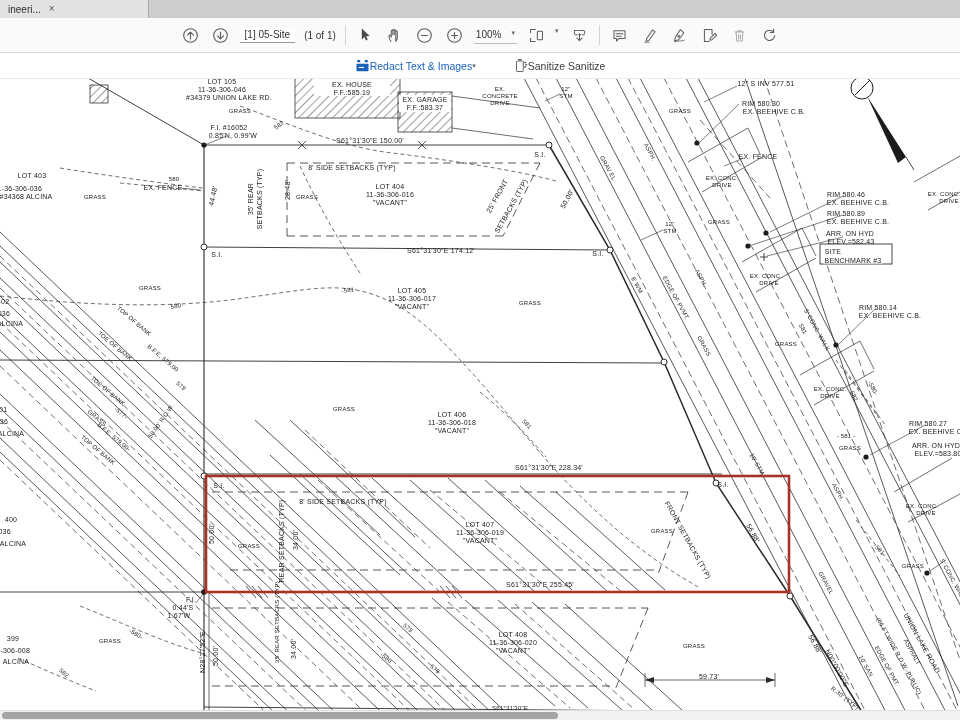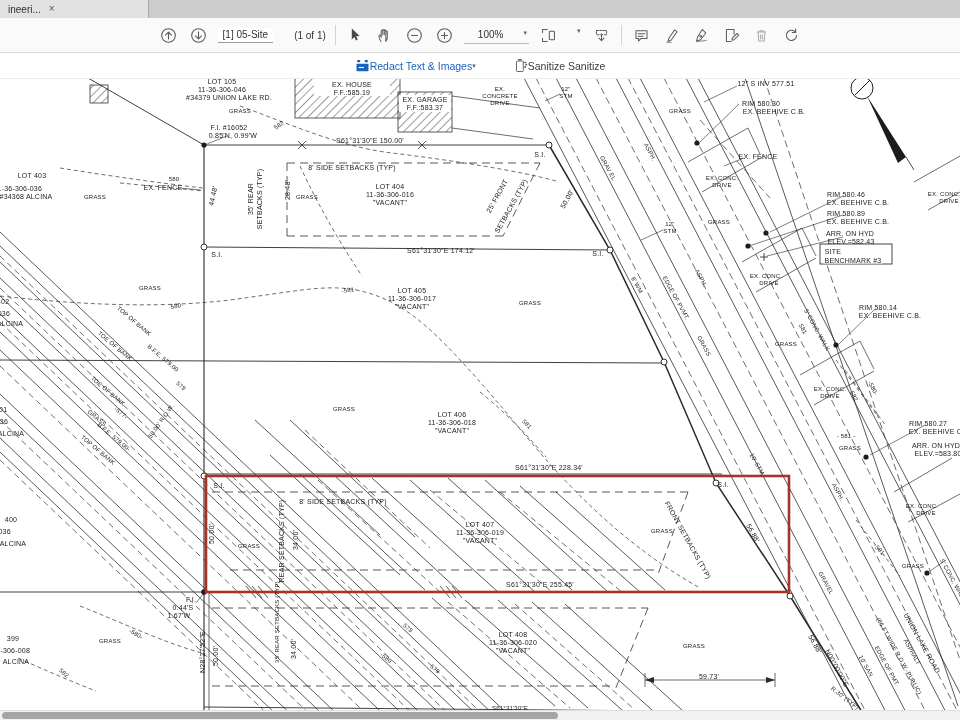--- a/index.html
+++ b/index.html
@@ -4,25 +4,25 @@
 <style>
   html,body{margin:0;padding:0;width:960px;height:720px;overflow:hidden;background:#fff;
     font-family:"Liberation Sans",sans-serif;}
   
   .tabbar{position:relative;z-index:5;height:18px;background:#cdcdcd;display:flex;align-items:stretch;}
   .doc-tab{width:132px;background:#e2e2e2;border-right:1px solid #a9a9a9;display:flex;align-items:center;
     padding:0 8px;gap:8px;font-size:10px;color:#2e2e2e;cursor:default;}
   .doc-tab .close{color:#555;font-size:10px;line-height:1;}
   .toolbar{position:relative;z-index:5;height:34px;background:#fafafa;border-bottom:1px solid #d8d8d8;
     display:flex;align-items:center;justify-content:center;gap:9px;}
-  .tbtn{display:flex;align-items:flex-start;gap:20px;border:none;background:none;padding:2px;cursor:default;}
+  .tbtn{display:flex;align-items:flex-start;gap:10px;border:none;background:none;padding:2px;cursor:default;}
   .tbtn svg{display:block;}
   .sep{width:1px;height:20px;background:#d3d3d3;}
   .page-field{font-size:10px;color:#333;border-bottom:1px solid #9a9a9a;padding:1px 5px 2px;background:#fff;}
-  .count,.zoomtxt{font-size:10px;color:#333;margin-left:12px;}
+  .count,.zoomtxt{font-size:10px;color:#333;}
   .caret{font-size:7px;color:#666;}
   .actionbar{position:relative;z-index:5;height:25px;background:#fff;border-bottom:1px solid #ececec;
     display:flex;align-items:center;justify-content:center;gap:26px;}
   .act{display:flex;align-items:center;border:none;background:none;font-size:10.5px;cursor:default;}
   .act.redact span.lbl{color:#1a63bd;}
   .act.sanitize span.lbl{color:#3c3c3c;}
   
   #plan-svg{position:absolute;left:0;top:0;z-index:1;}
   #map-labels{position:absolute;left:0;top:0;width:960px;height:720px;z-index:4;pointer-events:none;}
   .mlabel{position:absolute;white-space:nowrap;color:#1b1b1b;letter-spacing:.2px;line-height:1;

